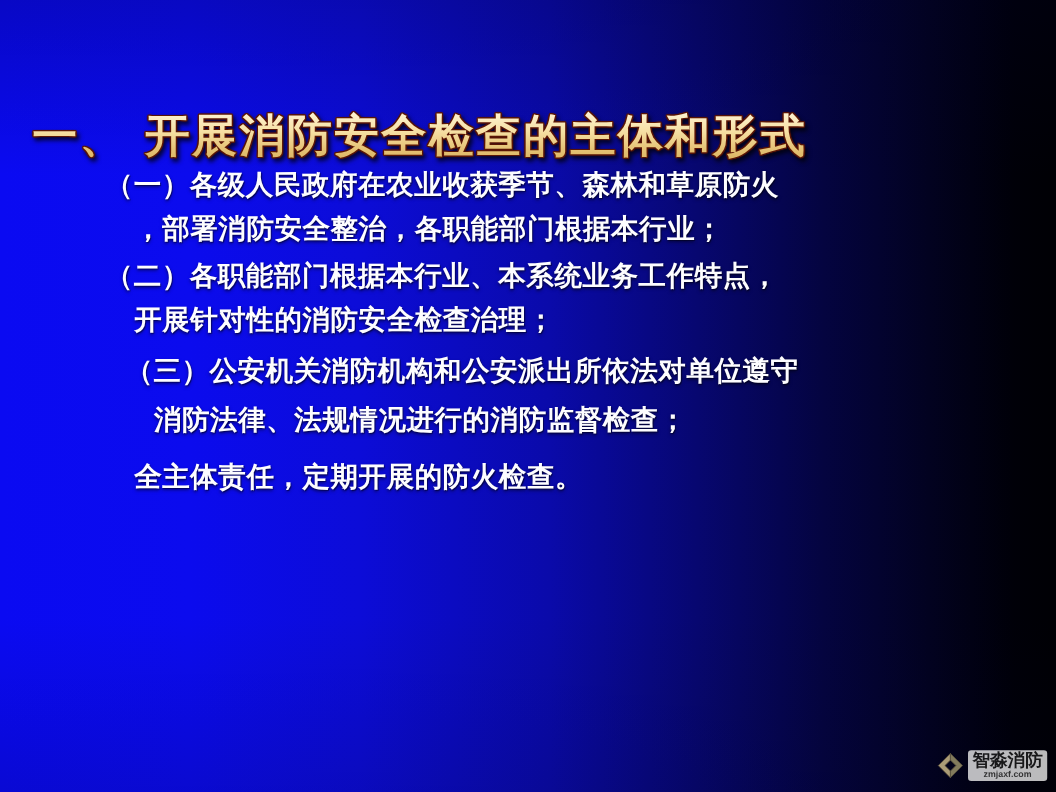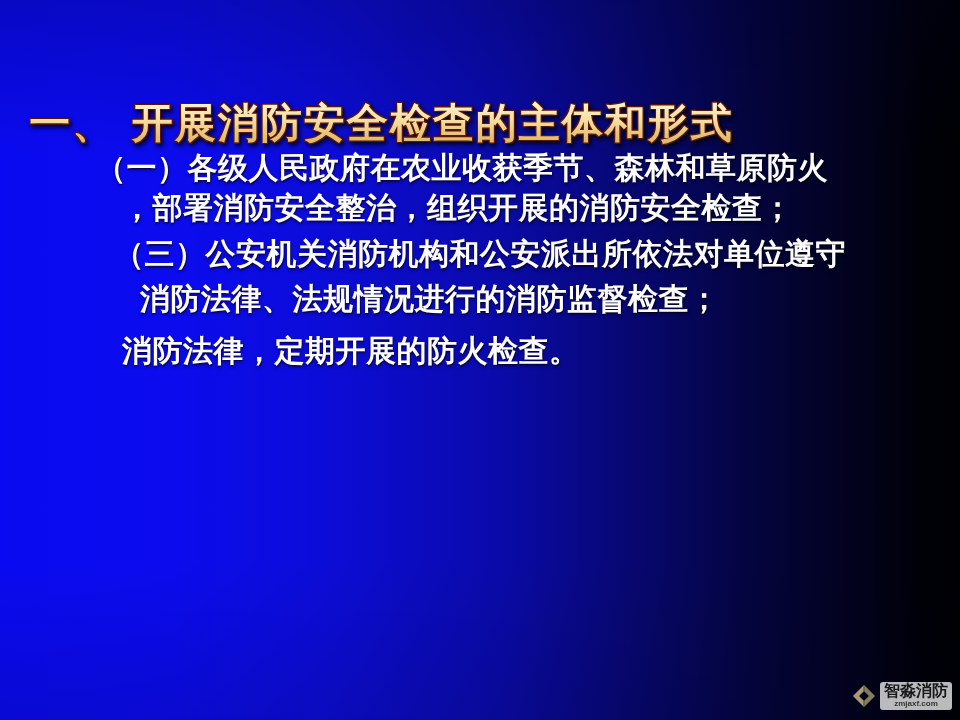--- a/index.html
+++ b/index.html
@@ -74,21 +74,21 @@
   .body-block {
     position: absolute;
     left: 96px;
     top: 148px;
     width: 800px;
     z-index: 3;
   }
   .para {
     color: #fdfdff;
     font-family: "DejaVu Sans", "Liberation Sans", sans-serif;
-    font-size: 30px;
+    font-size: 25px;
     font-weight: bold;
     letter-spacing: 0.5px;
     text-shadow:
       0 2px 3px rgba(0,0,0,0.55),
       1px 1px 0 rgba(0,0,0,0.35);
     margin: 0 0 4px 0;
   }
   .para .ln {
     display: block;
     white-space: nowrap;
@@ -150,31 +150,35 @@
 <div id="slide">
 
   <div class="title-wrap">
     <h1 class="title">一、 开展消防安全检查的主体和形式</h1>
   </div>
 
   <div class="body-block">
 
     <div class="para p1">
       <span class="ln">（一）各级人民政府在农业收获季节、森林和草原防火</span>
-      <span class="ln indent">，部署消防安全整治，组织开展的消防安全检查；</span>
+      <span class="ln indent">，部署消防安全整治，各职能部门根据本行业；</span>
     </div>
 
+    <div class="para p2">
+      <span class="ln">（二）各职能部门根据本行业、本系统业务工作特点，</span>
+      <span class="ln indent">开展针对性的消防安全检查治理；</span>
+    </div>
 
     <div class="para p3">
       <span class="ln">（三）公安机关消防机构和公安派出所依法对单位遵守</span>
       <span class="ln indent">消防法律、法规情况进行的消防监督检查；</span>
     </div>
 
     <div class="para p4">
-      <span class="ln indent">消防法律，定期开展的防火检查。</span>
+      <span class="ln indent">全主体责任，定期开展的防火检查。</span>
     </div>
 
   </div>
 
   <div class="watermark">
     <span class="wm-mark">
       <svg width="26" height="26" viewBox="0 0 26 26" aria-hidden="true">
         <polygon points="2,13 13,2 13,8 8,13 13,18 13,24" fill="#b9a97f" stroke="#6d6044" stroke-width="0.8"></polygon>
         <polygon points="24,13 13,24 13,18 18,13 13,8 13,2" fill="#8d8663" stroke="#5d5540" stroke-width="0.8"></polygon>
       </svg>

